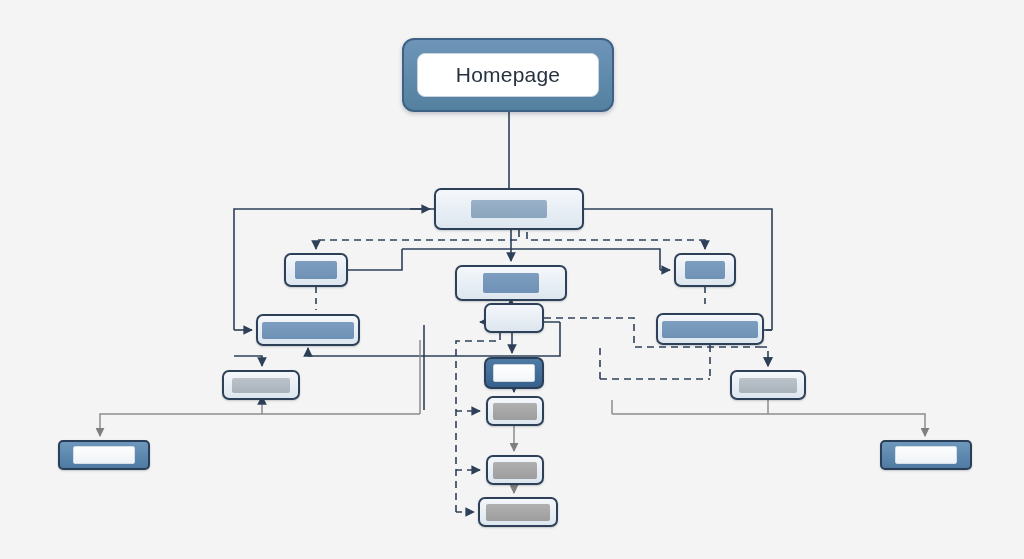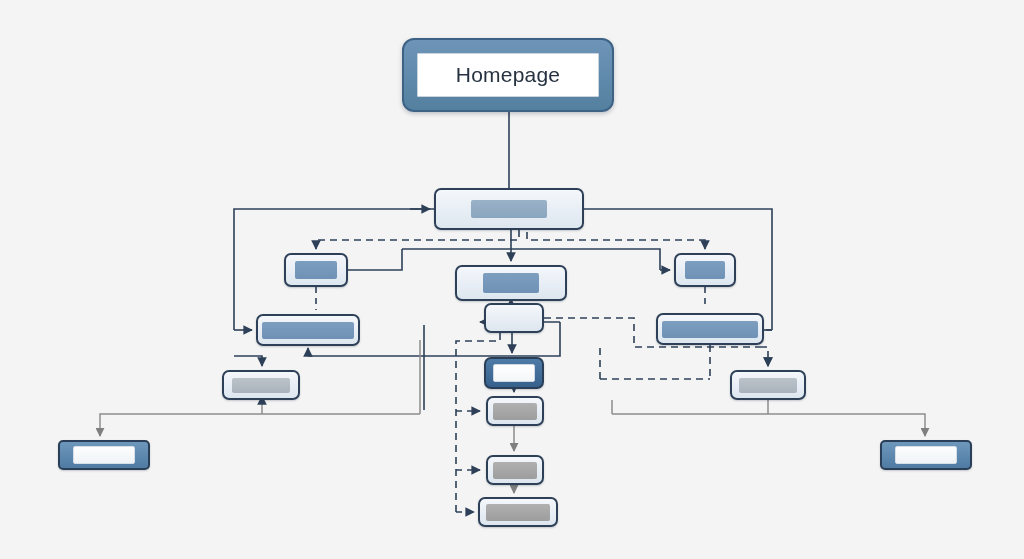--- a/index.html
+++ b/index.html
@@ -77,21 +77,21 @@
     align-items: center;
     justify-content: center;
     box-shadow: 0 2px 4px rgba(30,45,65,0.25);
   }
   #node-homepage .inner {
     box-sizing: border-box;
     width: calc(100% - 26px);
     height: calc(100% - 26px);
     background: #ffffff;
     border: 1px solid #c9d4df;
-    border-radius: 1px;
+    border-radius: 8px;
     display: flex;
     align-items: center;
     justify-content: center;
   }
   #node-homepage .label {
     font-size: 21px;
     color: #26323f;
     letter-spacing: 0.2px;
     white-space: nowrap;
   }

